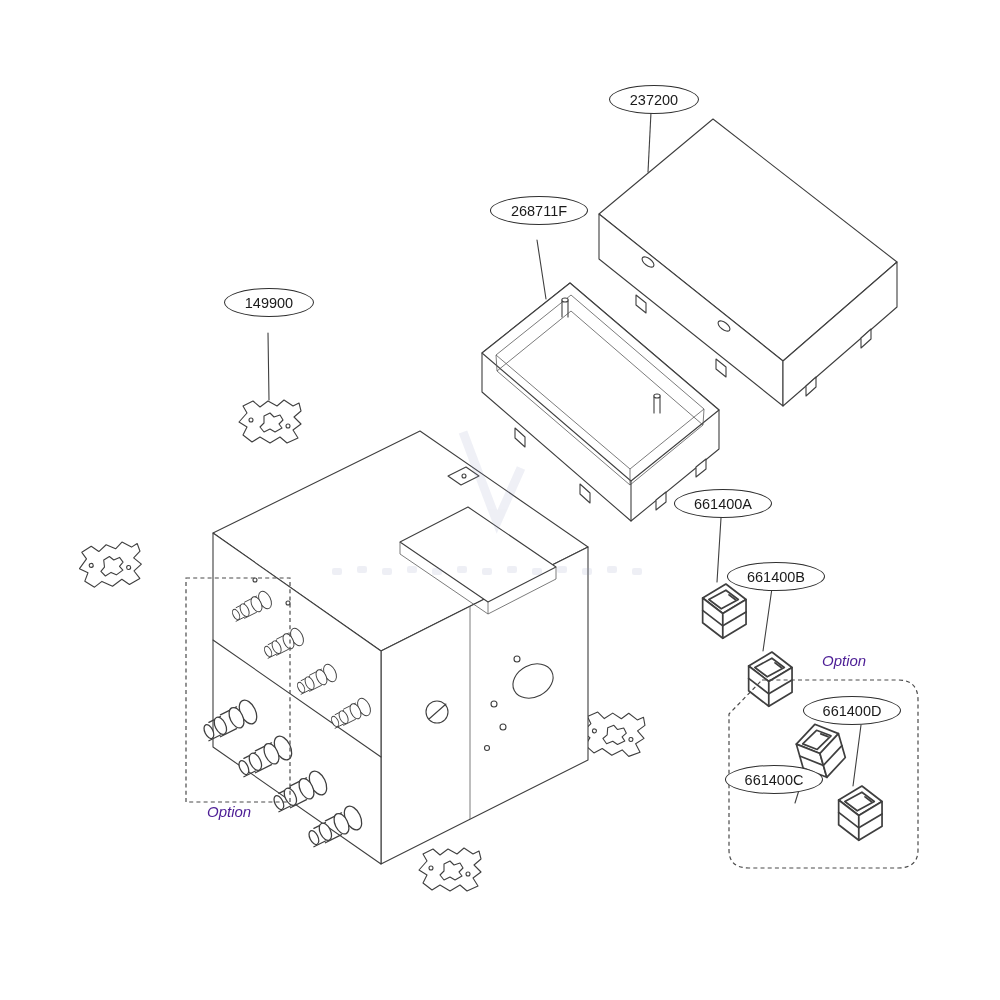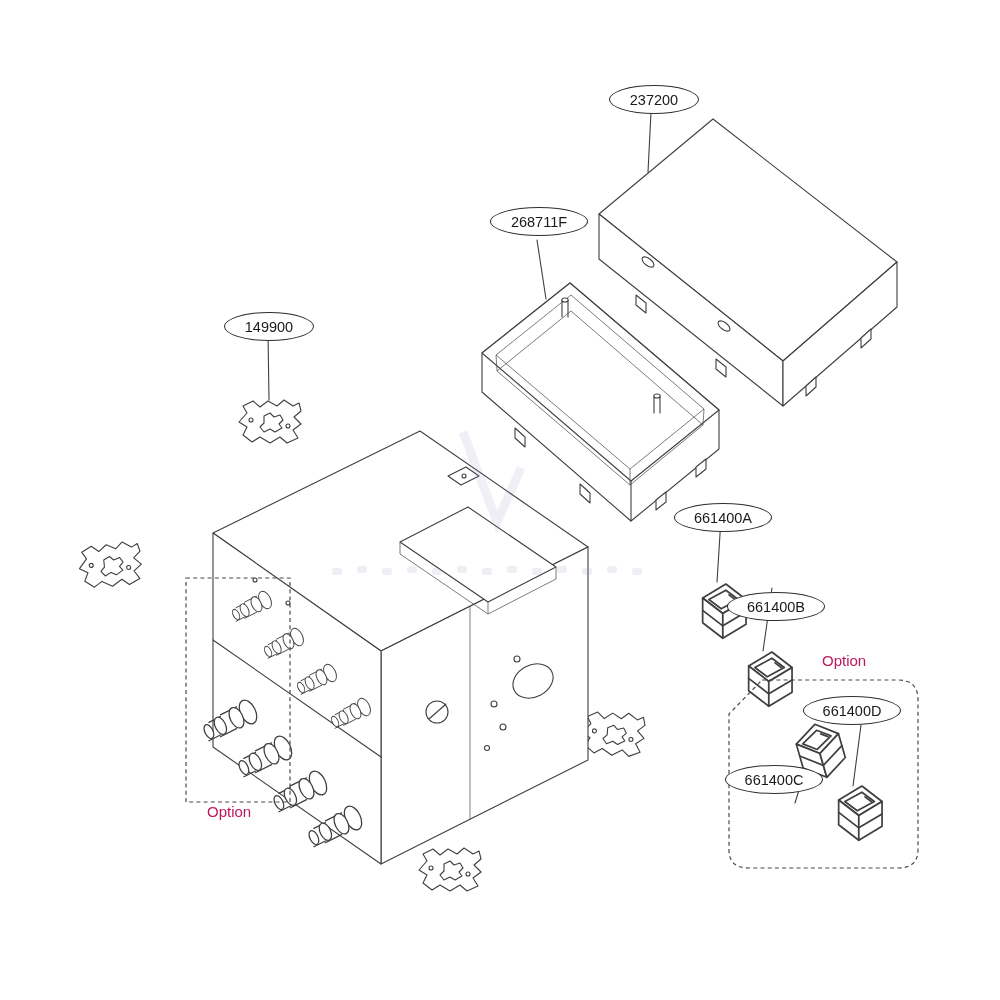--- a/index.html
+++ b/index.html
@@ -11,21 +11,21 @@
   .fw{fill:#ffffff;stroke:#3f3f3f;stroke-width:1.1;stroke-linejoin:round;stroke-linecap:round;}
   .ln{fill:none;stroke:#3f3f3f;stroke-width:1.1;stroke-linejoin:round;stroke-linecap:round;}
   .thin{fill:none;stroke:#5a5a5a;stroke-width:0.8;}
   .dash{fill:none;stroke:#4a4a4a;stroke-width:1.2;stroke-dasharray:4 3.2;}
   .callout{
     position:absolute;display:flex;align-items:center;justify-content:center;
     border:1.5px solid #2f2f2f;border-radius:50%;background:#ffffff;
     font-size:14.5px;color:#1a1a1a;cursor:pointer;
   }
   .option{
-    position:absolute;font-size:15px;color:#be185d;
+    position:absolute;font-size:15px;color:#4c1d95;font-style:italic;
   }
 </style>
 </head>
 <body>
 
 <div class="canvas">
 
 <svg class="art" width="1000" height="1000" viewBox="0 0 1000 1000">
 
   <defs>
@@ -161,23 +161,23 @@
     <line x1="537" y1="240" x2="546" y2="299"></line>
     <line x1="268" y1="333" x2="269" y2="400"></line>
     <line x1="721" y1="518" x2="717" y2="582"></line>
     <line x1="772" y1="588" x2="763" y2="651"></line>
     <line x1="795" y1="803" x2="804" y2="774"></line>
     <line x1="861" y1="725" x2="853" y2="786"></line>
   </g>
 </svg>
 
 <div class="callout" style="left:609px;top:85px;width:88px;height:27px">237200</div>
-<div class="callout" style="left:490px;top:207px;width:96px;height:27px">268711F</div>
-<div class="callout" style="left:224px;top:312px;width:88px;height:27px">149900</div>
-<div class="callout" style="left:674px;top:503px;width:96px;height:27px">661400A</div>
-<div class="callout" style="left:727px;top:592px;width:96px;height:27px">661400B</div>
+<div class="callout" style="left:490px;top:196px;width:96px;height:27px">268711F</div>
+<div class="callout" style="left:224px;top:288px;width:88px;height:27px">149900</div>
+<div class="callout" style="left:674px;top:489px;width:96px;height:27px">661400A</div>
+<div class="callout" style="left:727px;top:562px;width:96px;height:27px">661400B</div>
 <div class="callout" style="left:725px;top:765px;width:96px;height:27px">661400C</div>
 <div class="callout" style="left:803px;top:696px;width:96px;height:27px">661400D</div>
 
 <div class="option" style="left:207px;top:803px">Option</div>
 <div class="option" style="left:822px;top:652px">Option</div>
 
 </div>
 
 </body></html>

